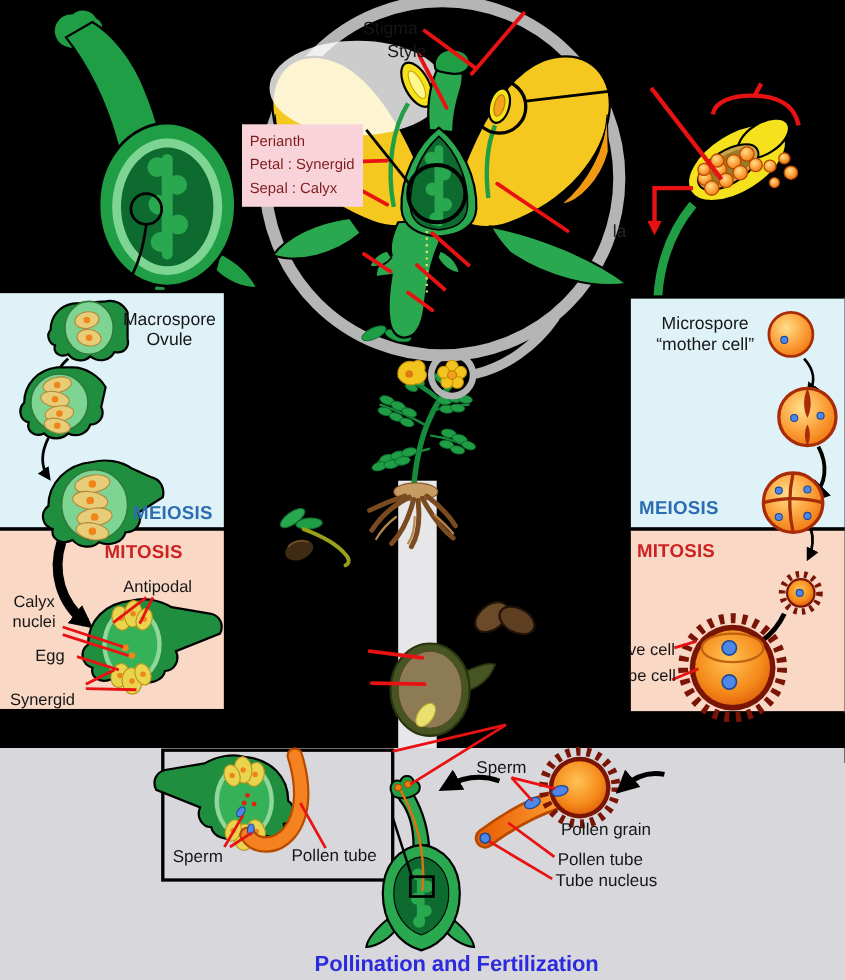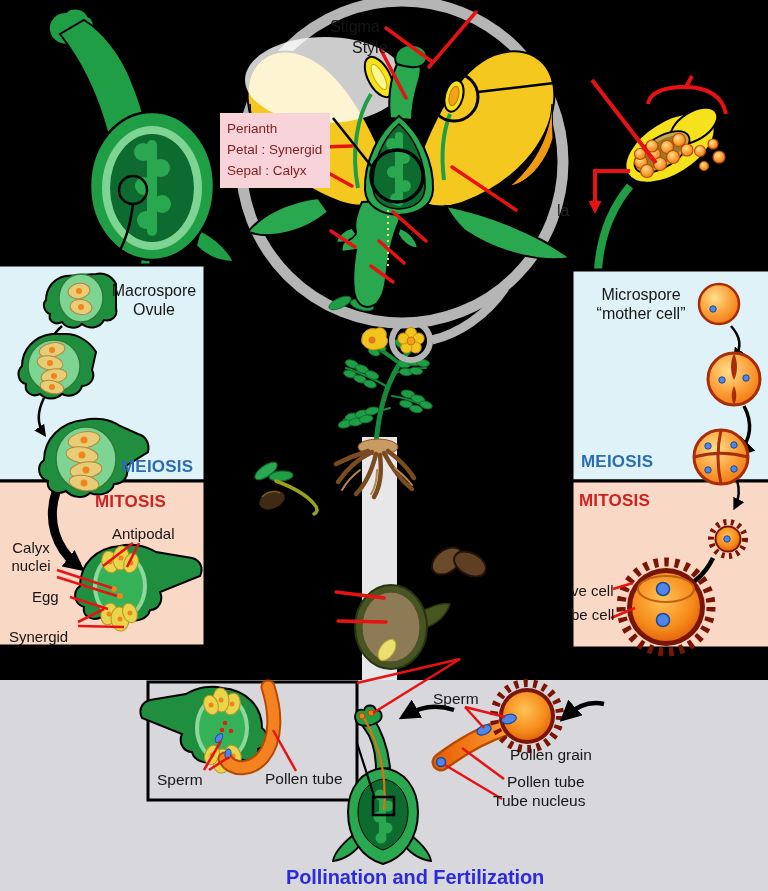--- a/index.html
+++ b/index.html
@@ -514,16 +514,16 @@
 <div class="lbl stage-word blue" style="left:581px;top:452px;">MEIOSIS</div>
 <div class="lbl stage-word redt" style="left:579px;top:491px;">MITOSIS</div>
 <div class="lbl" style="left:571px;top:582px;">ve cell</div>
 <div class="lbl" style="left:571px;top:606px;">be cell</div>
 
 <div class="lbl fs15" style="left:157px;top:771px;">Sperm</div>
 <div class="lbl fs15" style="left:265px;top:770px;">Pollen tube</div>
 <div class="lbl fs15" style="left:433px;top:690px;">Sperm</div>
 <div class="lbl fs15" style="left:510px;top:746px;">Pollen grain</div>
 <div class="lbl fs15" style="left:507px;top:773px;">Pollen tube</div>
-<div class="lbl fs15" style="left:493px;top:792px;">Tube nucleus</div>
+<div class="lbl fs15" style="left:505px;top:792px;">Tube nucleus</div>
 <div class="lbl cap" style="left:286px;top:866px;">Pollination and Fertilization</div>
 
 </div>
 
 </body></html>

